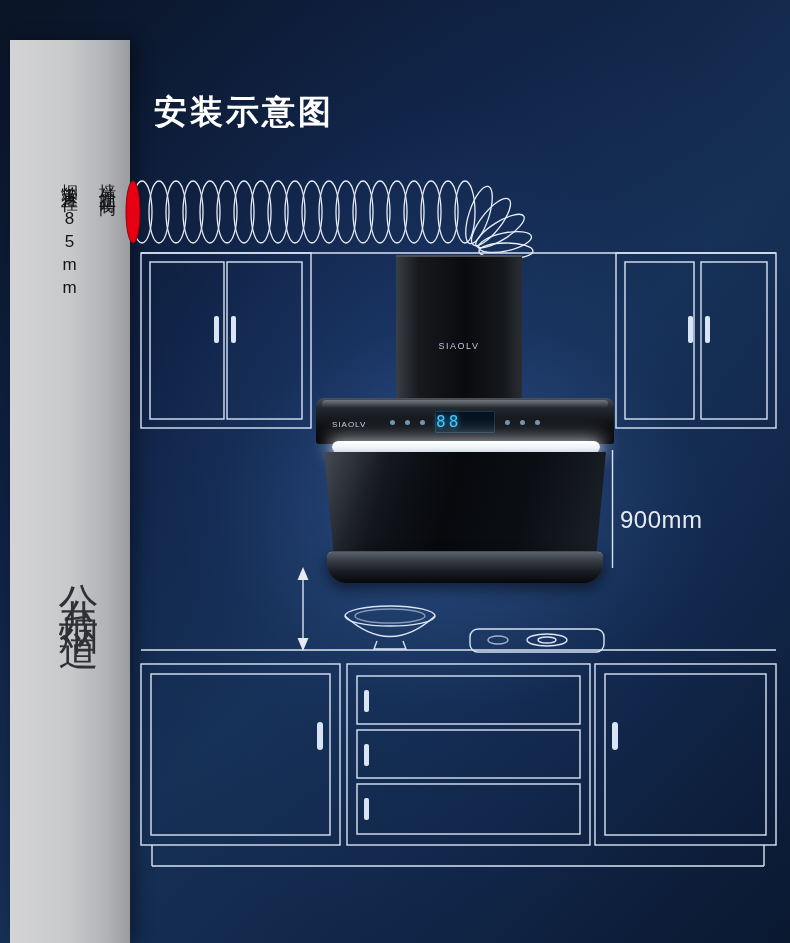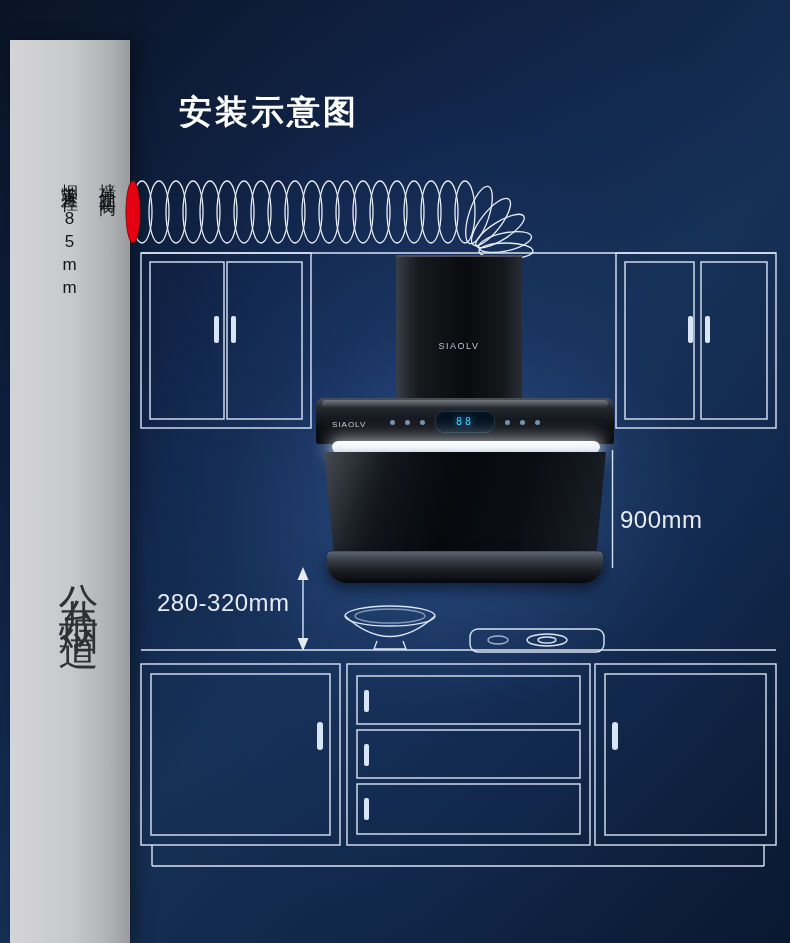--- a/index.html
+++ b/index.html
@@ -26,21 +26,21 @@
   #note-right { left:96px; top:170px; }
   #flue-label {
     left:52px; top:552px; z-index:5;
     writing-mode:vertical-rl; text-orientation:upright;
     font-size:40px; color:#2f3135; letter-spacing:16px;
   }
 
   
   #page-title {
     left:154px; top:90px; z-index:5; font-size:33px; font-weight:bold;
-    color:#ffffff; letter-spacing:3px;margin-left:25px;
+    color:#ffffff; letter-spacing:3px;
   }
 
   
   #lineart { left:0; top:0; z-index:3; }
   #lineart .ln     { stroke:#d9e4f5; stroke-width:1.4; fill:none; }
   #lineart .duct-e { stroke:#e8eef9; stroke-width:1.3; fill:none; }
   #lineart .handle { fill:#d9e4f5; stroke:none; }
   #lineart .fillw  { fill:#e5e9f0; stroke:none; }
   #lineart .valve  { fill:#e60012; stroke:#8e0410; stroke-width:1; }
 
@@ -69,23 +69,23 @@
     left:6px; top:2px; width:286px; height:8px; border-radius:6px;
     background:linear-gradient(180deg,rgba(255,255,255,0.25),rgba(255,255,255,0));
   }
   #panel-brand { left:16px; top:22px; font-size:8px; color:#c7cfdd; letter-spacing:1px; }
   #control-row {
     left:0; top:13px; width:100%; display:flex; justify-content:center;
     align-items:center; gap:10px;
   }
   .ctl-dot { width:5px; height:5px; border-radius:50%; background:#7fa8cf; opacity:0.85; }
   #hood-display {
-    width:58px; height:20px; background:#04121f; border:1px solid #16344a; border-radius:9px;
-    color:#3ec9ff; font-family:"DejaVu Sans Mono", monospace; font-size:10px;
-    text-align:center; line-height:19px; letter-spacing:3px;
+    width:58px; height:20px; background:#04121f; border:1px solid #16344a; border-radius:1px;
+    color:#3ec9ff; font-family:"DejaVu Sans Mono", monospace; font-size:16px;
+    line-height:19px; letter-spacing:3px;
     text-shadow:0 0 6px #2fb6ff;
   }
   #led-strip {
     left:332px; top:441px; width:268px; height:12px; z-index:4; border-radius:7px;
     background:linear-gradient(180deg,#ffffff 0%,#eef2f8 60%,#cfd8e6 100%);
     box-shadow:0 0 18px 5px rgba(235,242,255,0.55), 0 2px 10px rgba(235,242,255,0.4);
   }
   #hood-glass {
     left:324px; top:452px; width:282px; height:104px; z-index:4;
     clip-path:polygon(0 0, 100% 0, 96.5% 100%, 3.5% 100%);
@@ -246,15 +246,14 @@
 
   <div id="led-strip" class="abs"></div>
 
   <div id="hood-glass" class="abs">
     <div id="glass-highlight" class="abs"></div>
   </div>
 
   <div id="hood-base" class="abs"></div>
 
   <div id="dim-width" class="abs dim">900mm</div>
-  <div id="dim-height" class="abs dim">280-320mm</div>
 
 </div>
 
 </body></html>

